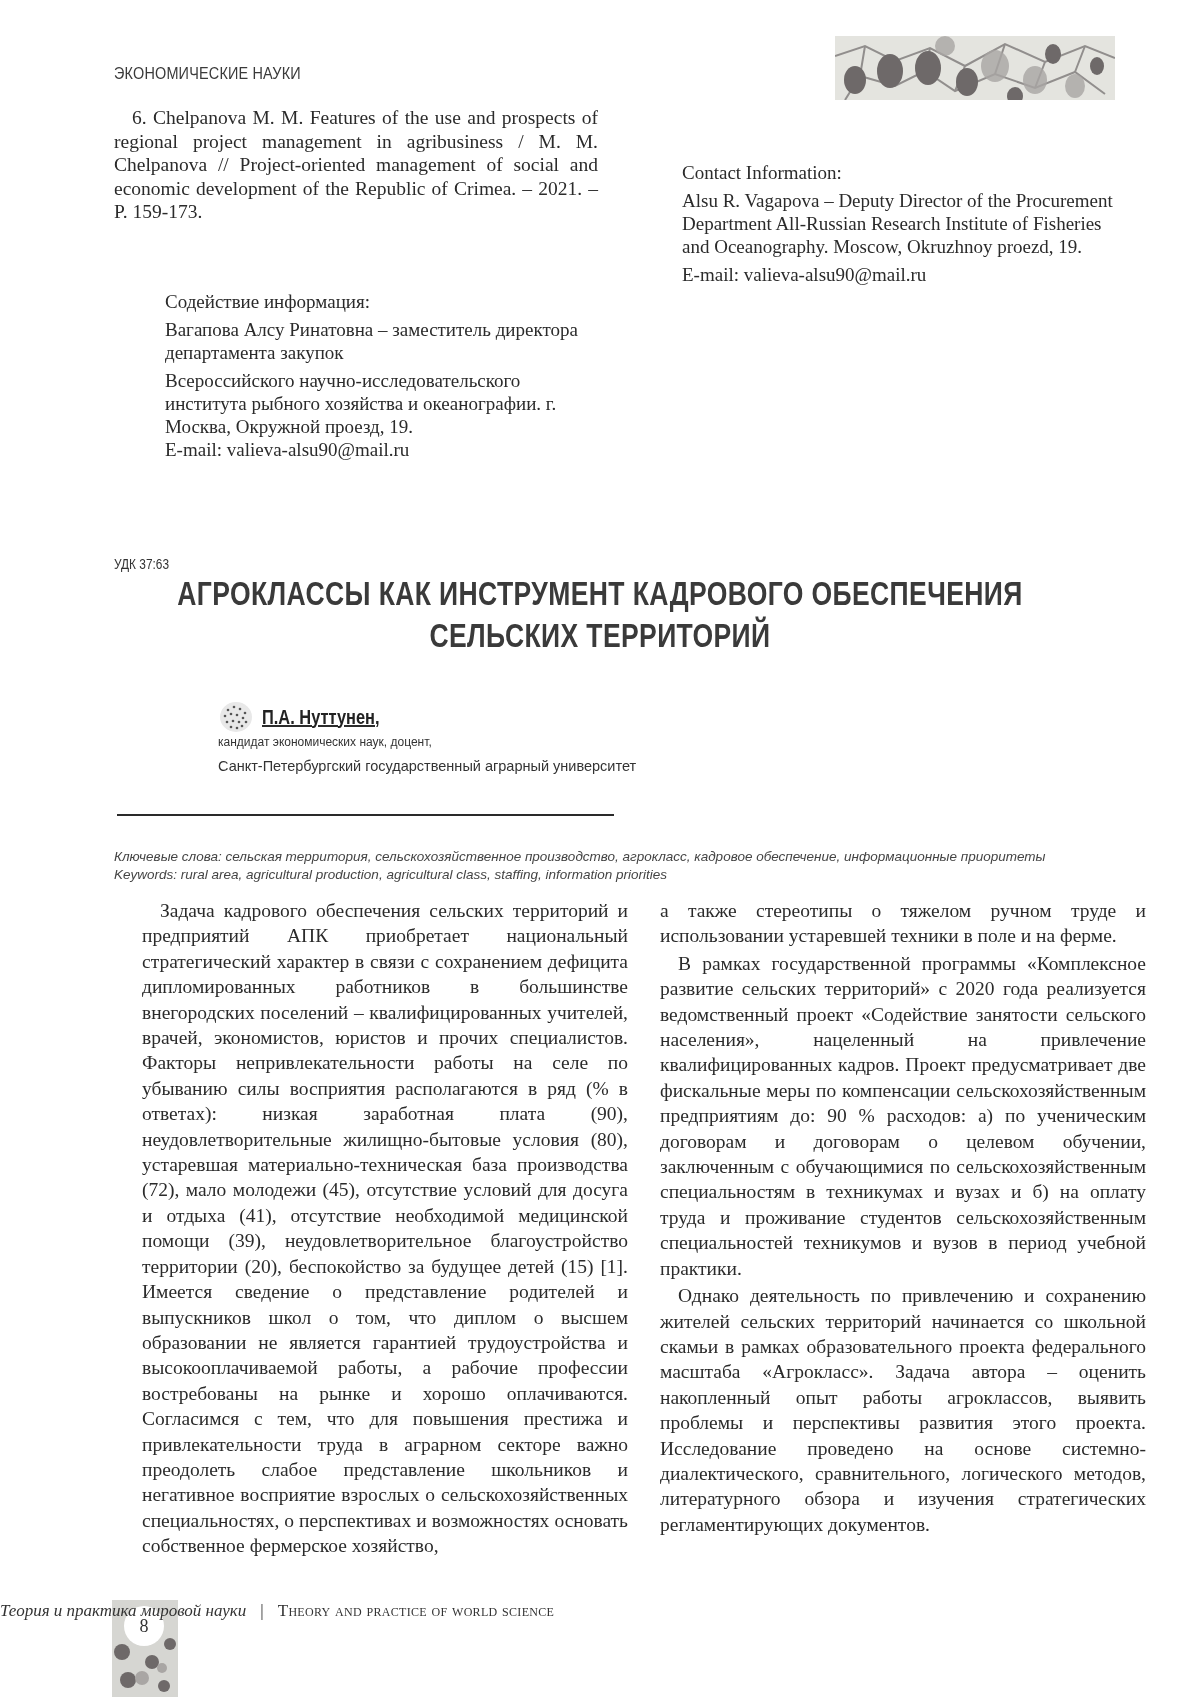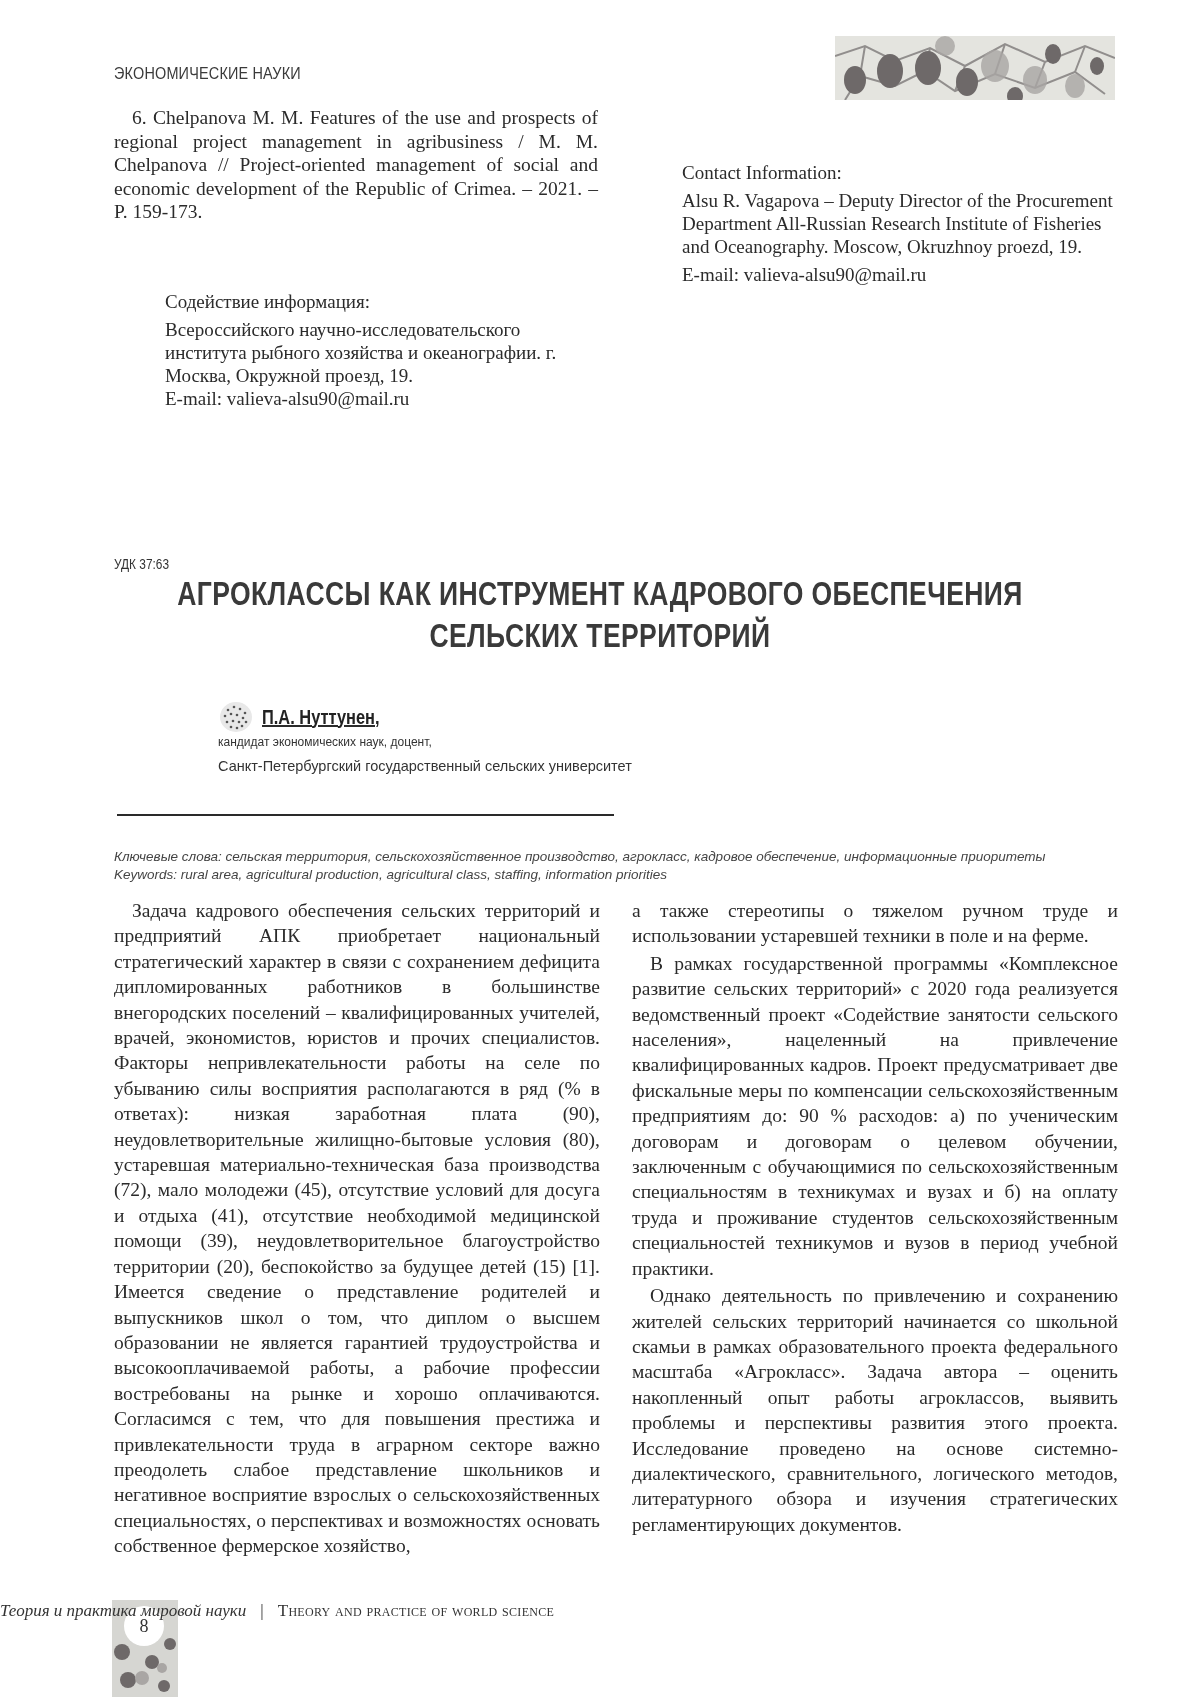--- a/index.html
+++ b/index.html
@@ -27,21 +27,21 @@
   .author-icon { width: 36px; height: 34px; margin-right: 8px; }
   .author-name { font-size: 20px; font-weight: bold; color: #222; transform: scaleX(0.82); transform-origin: left; display: inline-block; }
   .author-deg { position: absolute; left: 218px; top: 735px; font-size: 12px; color: #333; }
   .author-uni { position: absolute; left: 218px; top: 758px; font-size: 14.5px; color: #333; }
 
   .divider { position: absolute; left: 117px; top: 814px; width: 497px; height: 2px; background: #2a2a2a; }
 
   .kw { position: absolute; left: 114px; top: 848px; width: 1000px; font-size: 13.5px; font-style: italic; color: #444; line-height: 18px; }
   .kw div { white-space: nowrap; }
 
-  .col { position: absolute; top: 898px; width: 486px; font-size: 19.5px; line-height: 25.4px; text-align: justify; color: #2b2b2b; }
+  .col { position: absolute; top: 898px; width: 486px; font-size: 19.5px; line-height: 25.4px; text-align: justify; color: #2b2b2b; margin-left: 28px; }
   .col p { margin: 0 0 2px 0; }
   .col .ind { text-indent: 18px; }
   .col-left { left: 114px; }
   .col-right { left: 632px; }
 
   .footer-side { position: absolute; left: 112px; top: 1600px; width: 66px; height: 97px; overflow: hidden; background: #d8d8d4; }
   .page-num { position: absolute; left: 12px; top: 6px; width: 40px; height: 40px; border-radius: 50%; background: #fff; text-align: center; line-height: 40px; font-size: 18px; color: #333; }
   .footer-text { position: absolute; left: 0; width: 1196px; top: 1601px; font-size: 17px; color: #333; }
   .footer-text .ru { font-style: italic; }
   .footer-text .sep { margin: 0 14px; }
@@ -77,20 +77,21 @@
     </g>
   </svg>
 </div>
 
 <div class="ref-block serif">
   <p class="ind">6. Chelpanova M. M. Features of the use and prospects of regional project management in agribusiness / M. M. Chelpanova // Project-oriented management of social and economic development of the Republic of Crimea. – 2021. – P. 159-173.</p>
 </div>
 
 <div class="contact-ru serif">
   <p>Содействие информация:</p>
+  <p>Вагапова Алсу Ринатовна – заместитель директора департамента закупок</p>
   <p style="margin-bottom:0">Всероссийского научно-исследовательского института рыбного хозяйства и океанографии. г. Москва, Окружной проезд, 19.</p>
   <p>E-mail: valieva-alsu90@mail.ru</p>
 </div>
 
 <div class="contact-en serif">
   <p>Contact Information:</p>
   <p>Alsu R. Vagapova – Deputy Director of the Procurement Department All-Russian Research Institute of Fisheries and Oceanography. Moscow, Okruzhnoy proezd, 19.</p>
   <p>E-mail: valieva-alsu90@mail.ru</p>
 </div>
 
@@ -118,21 +119,21 @@
         <circle cx="21" cy="22" r="1.3"></circle>
         <circle cx="28" cy="22" r="1.3"></circle>
       <circle cx="13" cy="27" r="1.3"></circle>
         <circle cx="19" cy="28" r="1.3"></circle>
         <circle cx="24" cy="26" r="1.3"></circle>
     </g>
   </svg>
   <span class="author-name sans">П.А. Нуттунен,</span>
 </div>
 <div class="author-deg sans">кандидат экономических наук, доцент,</div>
-<div class="author-uni sans">Санкт-Петербургский государственный сельских университет</div>
+<div class="author-uni sans">Санкт-Петербургский государственный аграрный университет</div>
 
 <div class="divider"></div>
 
 <div class="kw sans">
   <div>Ключевые слова: сельская территория, сельскохозяйственное производство, агрокласс, кадровое обеспечение, информационные приоритеты</div>
   <div>Keywords: rural area, agricultural production, agricultural class, staffing, information priorities</div>
 </div>
 
 <div class="col col-left serif">
   <p class="ind">Задача кадрового обеспечения сельских территорий и предприятий АПК приобретает национальный стратегический характер в связи с сохранением дефицита дипломированных работников в большинстве внегородских поселений – квалифицированных учителей, врачей, экономистов, юристов и прочих специалистов. Факторы непривлекательности работы на селе по убыванию силы восприятия располагаются в ряд (% в ответах): низкая заработная плата (90), неудовлетворительные жилищно-бытовые условия (80), устаревшая материально-техническая база производства (72), мало молодежи (45), отсутствие условий для досуга и отдыха (41), отсутствие необходимой медицинской помощи (39), неудовлетворительное благоустройство территории (20), беспокойство за будущее детей (15) [1]. Имеется сведение о представление родителей и выпускников школ о том, что диплом о высшем образовании не является гарантией трудоустройства и высокооплачиваемой работы, а рабочие профессии востребованы на рынке и хорошо оплачиваются. Согласимся с тем, что для повышения престижа и привлекательности труда в аграрном секторе важно преодолеть слабое представление школьников и негативное восприятие взрослых о сельскохозяйственных специальностях, о перспективах и возможностях основать собственное фермерское хозяйство,</p>

